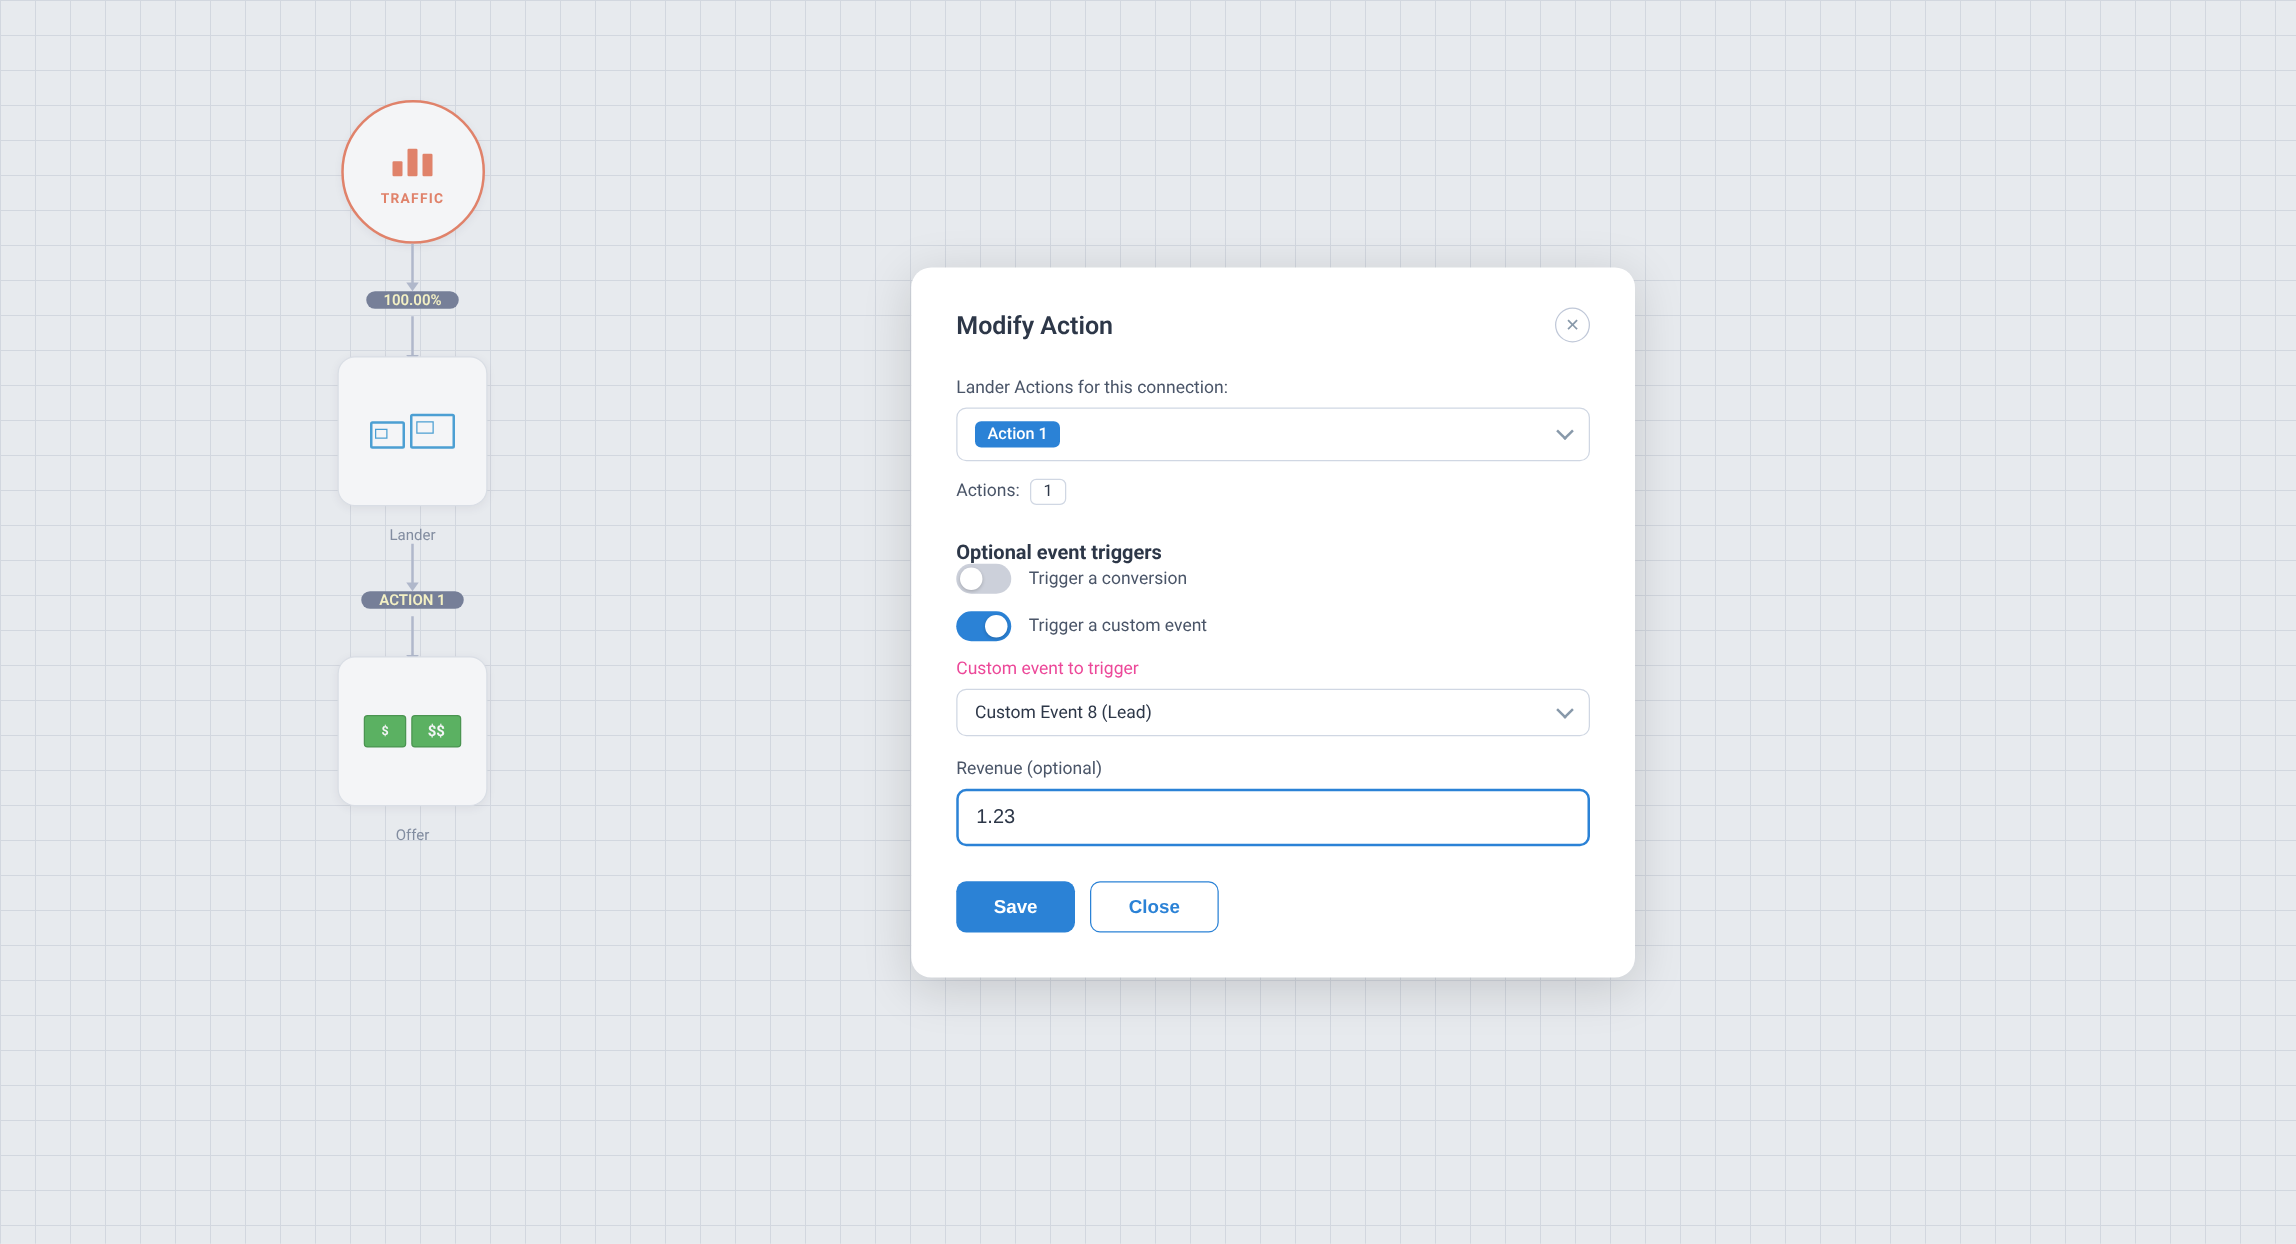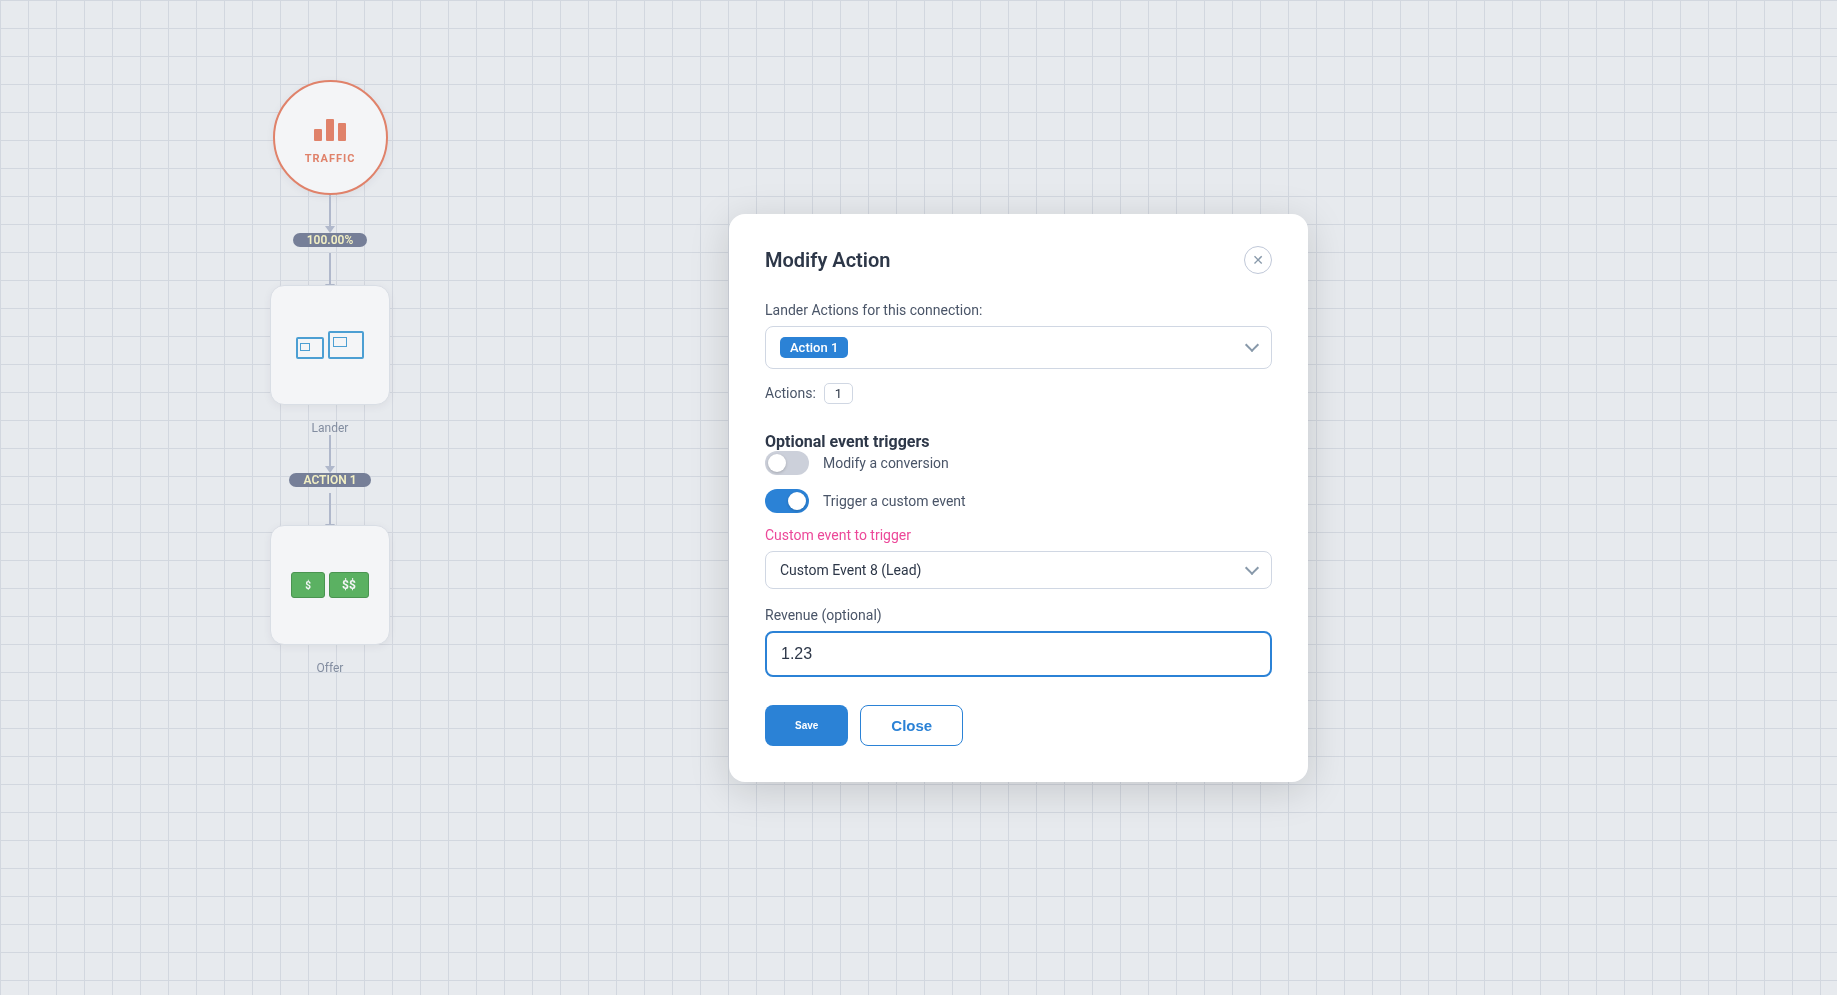--- a/index.html
+++ b/index.html
@@ -361,21 +361,21 @@
       display: flex;
       gap: 12px;
     }
 
     .btn-save {
       background: #2b82d6;
       color: #fff;
       border: none;
       border-radius: 8px;
       padding: 11px 30px;
-      font-size: 10px;
+      font-size: 15px;
       font-weight: 600;
       cursor: pointer;
     }
 
     .btn-close {
       background: #fff;
       color: #2b82d6;
       border: 1.5px solid #2b82d6;
       border-radius: 8px;
       padding: 11px 30px;
@@ -465,21 +465,21 @@
 
       <div class="actions-row">
         <span class="actions-label">Actions:</span>
         <span class="actions-count">1</span>
       </div>
 
       <div class="section-title">Optional event triggers</div>
 
       <div class="trigger-row">
         <div class="toggle"></div>
-        <span class="trigger-label">Modify a conversion</span>
+        <span class="trigger-label">Trigger a conversion</span>
       </div>
 
       <div class="trigger-row">
         <div class="toggle on"></div>
         <span class="trigger-label">Trigger a custom event</span>
       </div>
 
       <div class="custom-event-label">Custom event to trigger</div>
       <div class="select-field-plain">
         <span>Custom Event 8 (Lead)</span>

